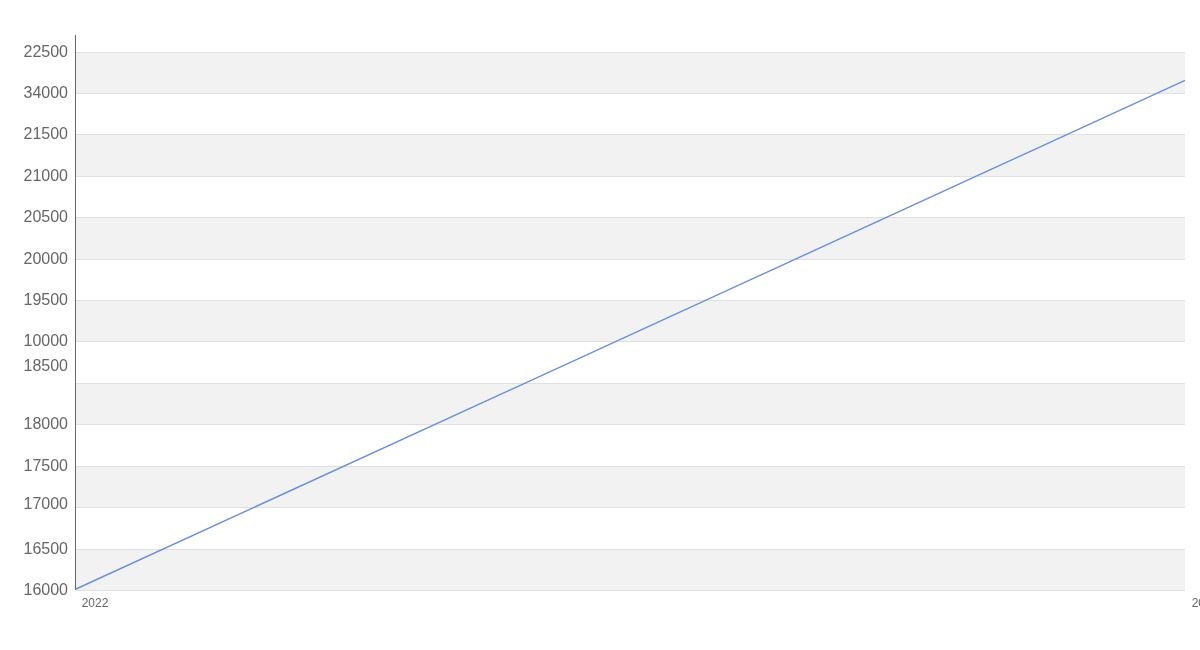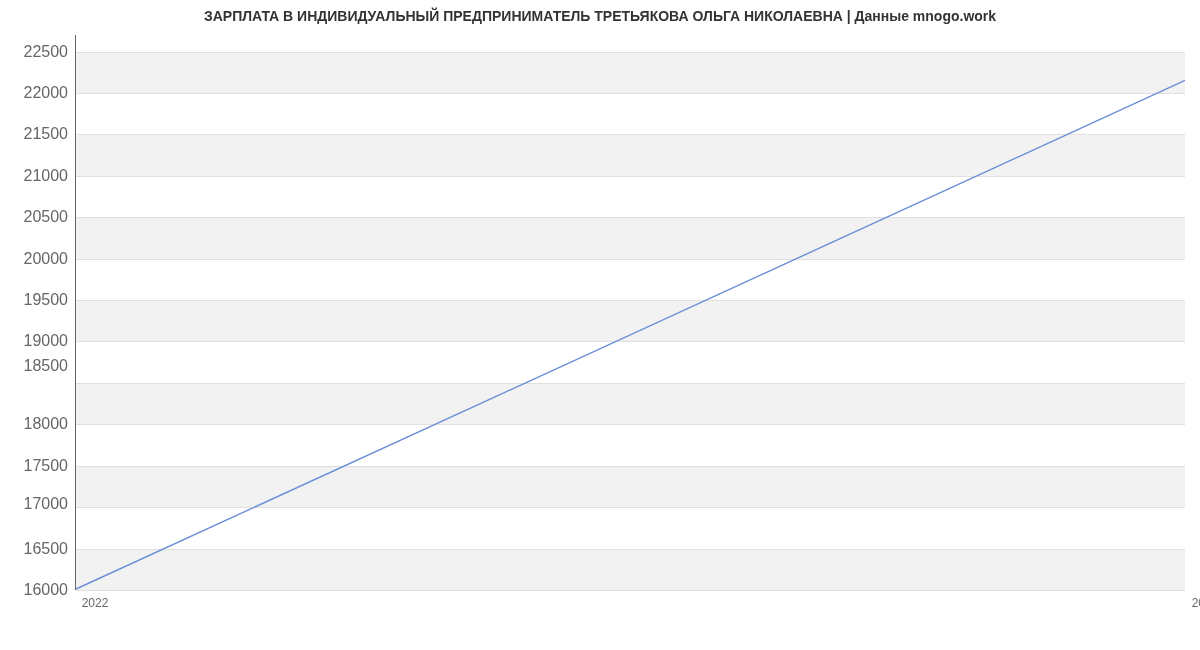--- a/index.html
+++ b/index.html
@@ -77,21 +77,20 @@
   .series-line {
     fill: none;
     stroke: #6a8fd8;
     stroke-width: 1.4;
   }
 </style>
 </head>
 <body>
 
 <div class="wrap">
-  <div class="title">ЗАРПЛАТА В ИНДИВИДУАЛЬНЫЙ ПРЕДПРИНИМАТЕЛЬ ТРЕТЬЯКОВА ОЛЬГА НИКОЛАЕВНА | Данные mnogo.work</div>
 
   <div class="plot" id="plot">
     <div class="band" style="top: 513.582px; height: 41.4179px;"></div>
       <div class="band" style="top: 430.746px; height: 41.4179px;"></div>
       <div class="band" style="top: 347.91px; height: 41.4179px;"></div>
       <div class="band" style="top: 265.075px; height: 41.4179px;"></div>
       <div class="band" style="top: 182.239px; height: 41.4179px;"></div>
       <div class="band" style="top: 99.403px; height: 41.4179px;"></div>
       <div class="band" style="top: 16.5672px; height: 41.4179px;"></div>
       <div class="yline" style="top: 555px;"></div>
@@ -111,23 +110,23 @@
       <svg class="lineplot" id="svg" preserveAspectRatio="none" viewBox="0 0 1110 555">
       <path id="series-path" class="series-line" d="M0 555 L1110 45.55970149253733 "></path>
     </svg>
   </div>
 <div class="ylab" style="top: 590px;">16000</div>
     <div class="ylab" style="top: 548.582px;">16500</div>
     <div class="ylab" style="top: 504px;">17000</div>
     <div class="ylab" style="top: 465.746px;">17500</div>
     <div class="ylab" style="top: 424.328px;">18000</div>
     <div class="ylab" style="top: 366px;">18500</div>
-    <div class="ylab" style="top: 341.493px;">19000</div>
+    <div class="ylab" style="top: 341.493px;">10000</div>
     <div class="ylab" style="top: 300.075px;">19500</div>
     <div class="ylab" style="top: 258.657px;">20000</div>
     <div class="ylab" style="top: 217.239px;">20500</div>
     <div class="ylab" style="top: 175.821px;">21000</div>
     <div class="ylab" style="top: 134.403px;">21500</div>
-    <div class="ylab" style="top: 92.9851px;">22000</div>
+    <div class="ylab" style="top: 92.9851px;">34000</div>
     <div class="ylab" style="top: 51.5672px;">22500</div>
     <div class="xlab" style="left: 75px;">2022</div>
     <div class="xlab" style="left: 1185px;">2024</div>
   </div>
 
 </body></html>

